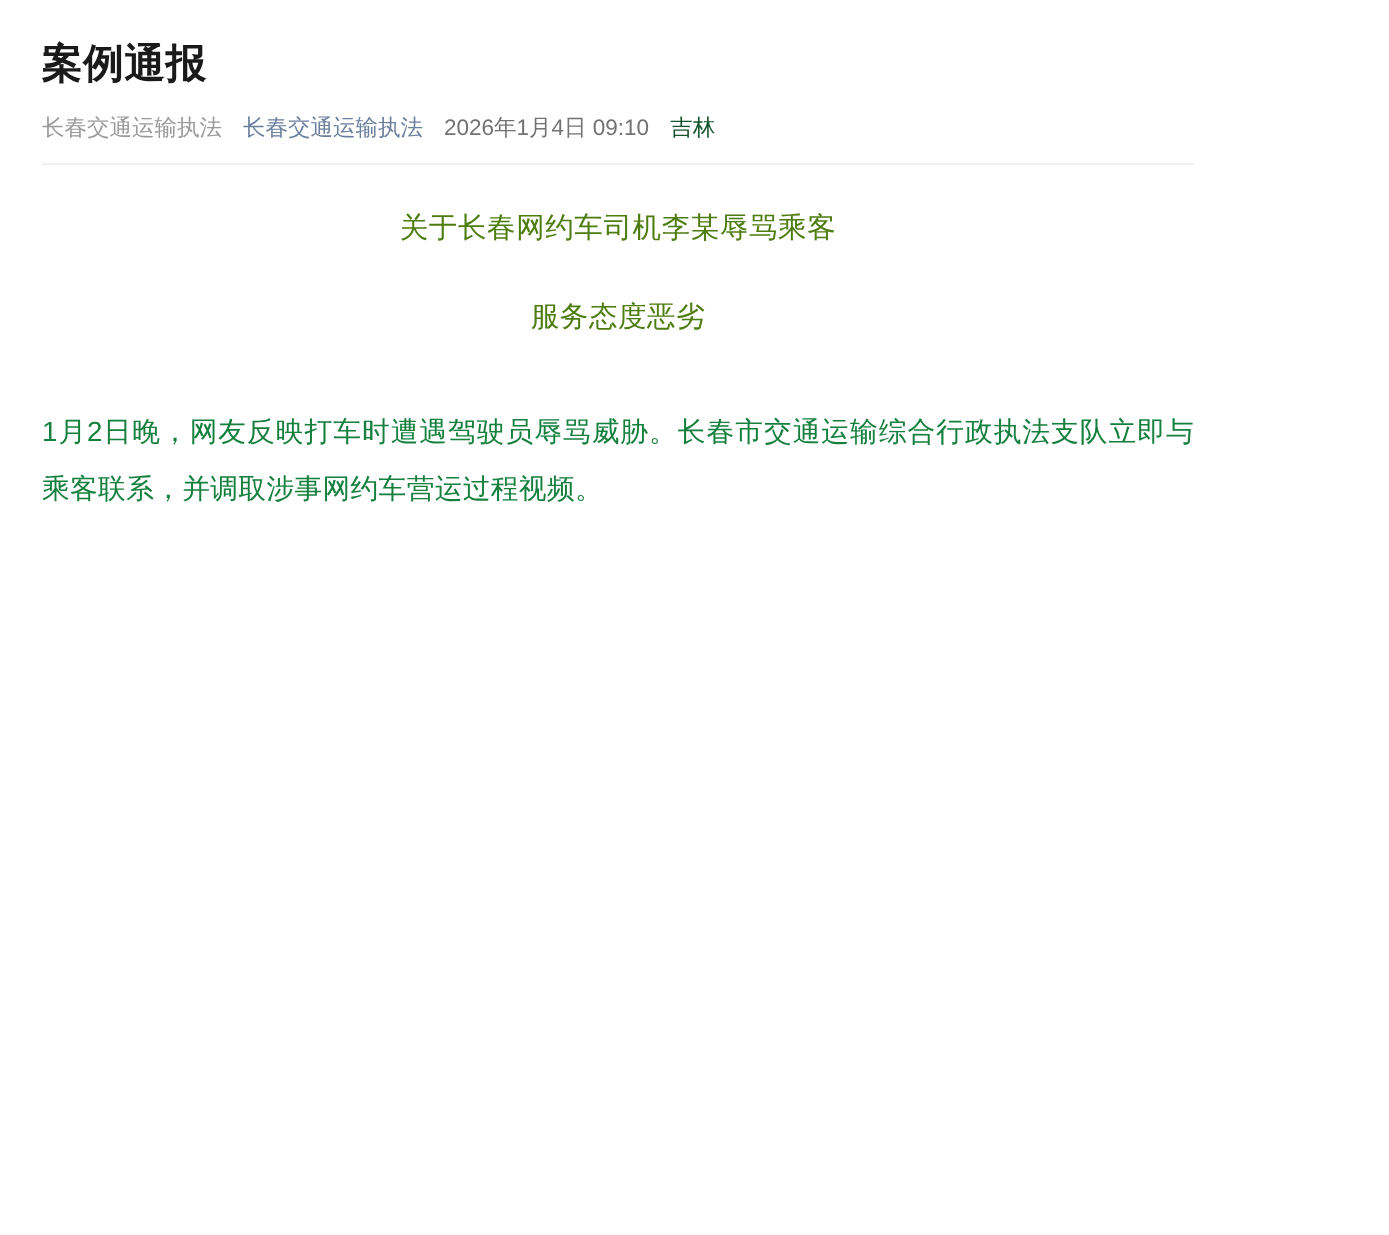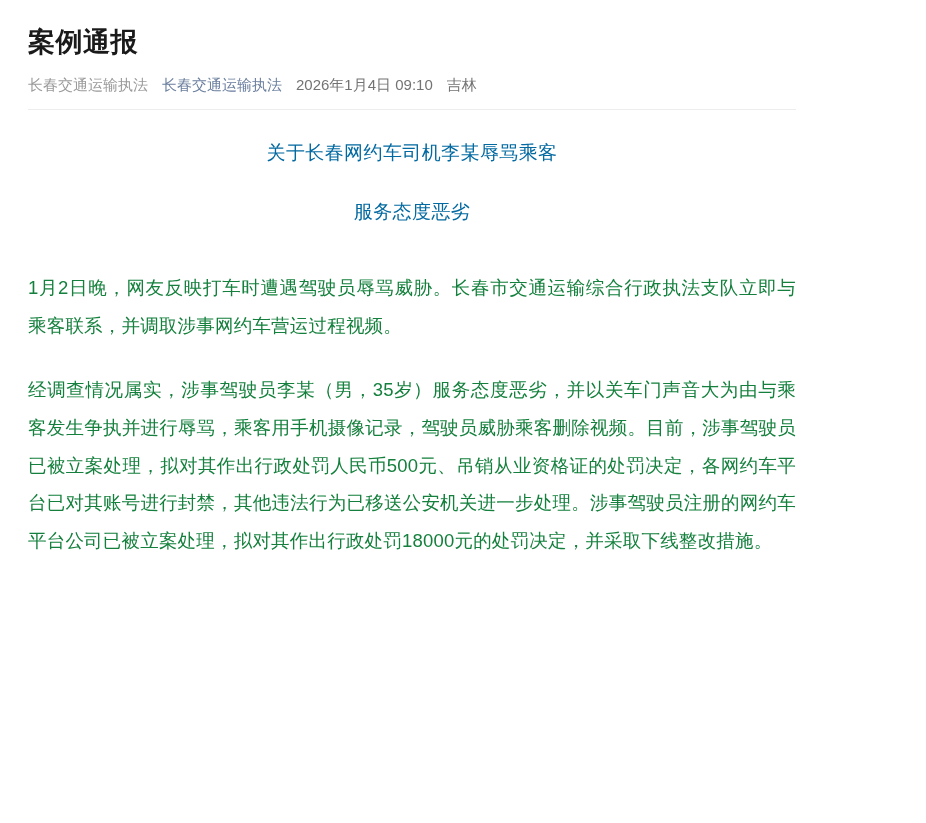--- a/index.html
+++ b/index.html
@@ -46,32 +46,32 @@
     color: #9a9a9a;
   }
   .meta-link {
     color: #6b7f9e;
     cursor: pointer;
   }
   .meta-date {
     color: #737373;
   }
   .meta-loc {
-    color: #737373;
+    color: #14532d;
   }
   .divider {
     height: 1px;
     background: #ededed;
     margin: 14px 0 26px 0;
     width: 100%;
   }
   .doc-heading {
     text-align: center;
     font-size: 19px;
-    color: #0369a1;
+    color: #4d7c0f;
     line-height: 1.8;
     margin: 0 0 34px 0;
     letter-spacing: 0.4px;
   }
   .doc-heading.second {
     margin-top: -10px;
     margin-bottom: 40px;
   }
   .para {
     font-size: 18.5px;
@@ -100,16 +100,15 @@
   </div>
 
   <div class="divider"></div>
 
   <div class="doc-heading">关于长春网约车司机李某辱骂乘客</div>
 
   <div class="doc-heading second">服务态度恶劣</div>
 
   <p class="para">1月2日晚，网友反映打车时遭遇驾驶员辱骂威胁。长春市交通运输综合行政执法支队立即与乘客联系，并调取涉事网约车营运过程视频。</p>
 
-  <p class="para">经调查情况属实，涉事驾驶员李某（男，35岁）服务态度恶劣，并以关车门声音大为由与乘客发生争执并进行辱骂，乘客用手机摄像记录，驾驶员威胁乘客删除视频。目前，涉事驾驶员已被立案处理，拟对其作出行政处罚人民币500元、吊销从业资格证的处罚决定，各网约车平台已对其账号进行封禁，其他违法行为已移送公安机关进一步处理。涉事驾驶员注册的网约车平台公司已被立案处理，拟对其作出行政处罚18000元的处罚决定，并采取下线整改措施。</p>
 
 
 </div>
 
 </body></html>

